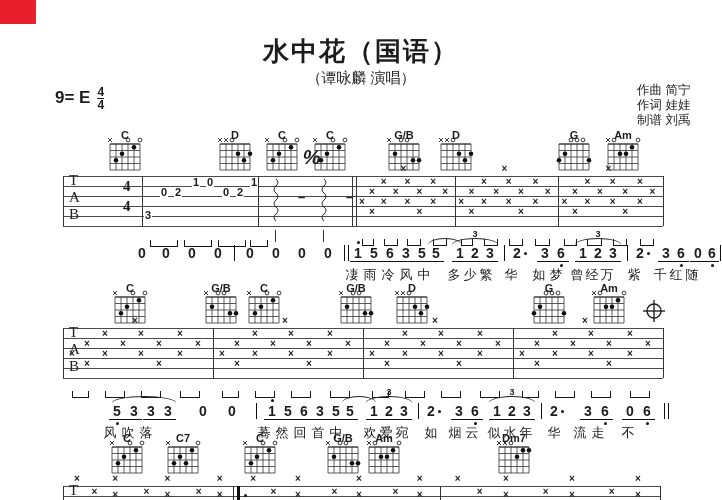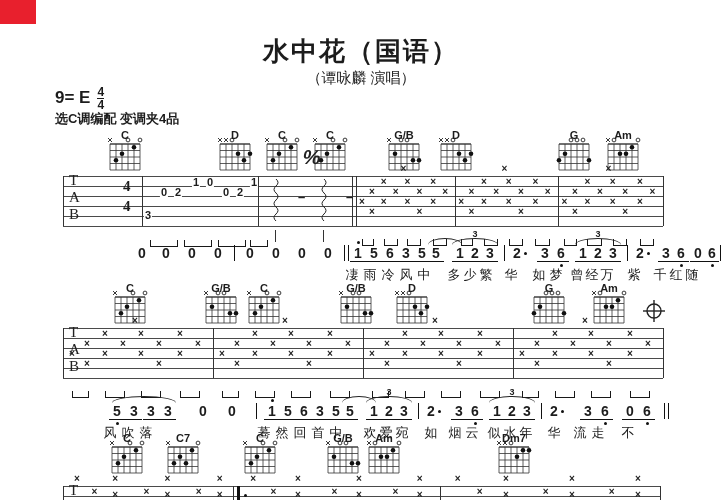--- a/index.html
+++ b/index.html
@@ -38,21 +38,25 @@
 </head>
 <body>
 
 <div id="sheet">
   <div id="red-block" class="abs" style="background: rgb(232, 32, 45);"></div>
   <div id="subtitle" class="abs">（谭咏麟 演唱）</div>
   <div id="title" class="abs">水中花（国语）</div>
   <div id="keyrow" class="abs">
     <span>9= E</span><span class="frac"><span>4</span><span class="bar" style="display:block;"></span><span>4</span></span>
   </div>
-  <div id="arrange" class="abs">选C调编配 变调夹4品</div>
+  <div id="credits" class="abs">
+    <div>作曲 简宁</div>
+    <div>作词 娃娃</div>
+    <div>制谱 刘禹</div>
+  </div>
   <div id="music-layer" class="abs" style="left:0;top:0;width:722px;height:500px;">
       <div class="abs chordlbl ctr" style="left: 125px; top: 130px;">C</div>
       <div class="abs " style="left: 103px; top: 136px;"><svg width="44" height="36">
           <line x1="7" x2="7" y1="8" y2="34" stroke="#333" stroke-width="0.8"></line>
           <line x1="13" x2="13" y1="8" y2="34" stroke="#333" stroke-width="0.8"></line>
           <line x1="19" x2="19" y1="8" y2="34" stroke="#333" stroke-width="0.8"></line>
           <line x1="25" x2="25" y1="8" y2="34" stroke="#333" stroke-width="0.8"></line>
           <line x1="31" x2="31" y1="8" y2="34" stroke="#333" stroke-width="0.8"></line>
           <line x1="37" x2="37" y1="8" y2="34" stroke="#333" stroke-width="0.8"></line>
           <line x1="7" x2="37" y1="8" y2="8" stroke="#333" stroke-width="1.4"></line>

